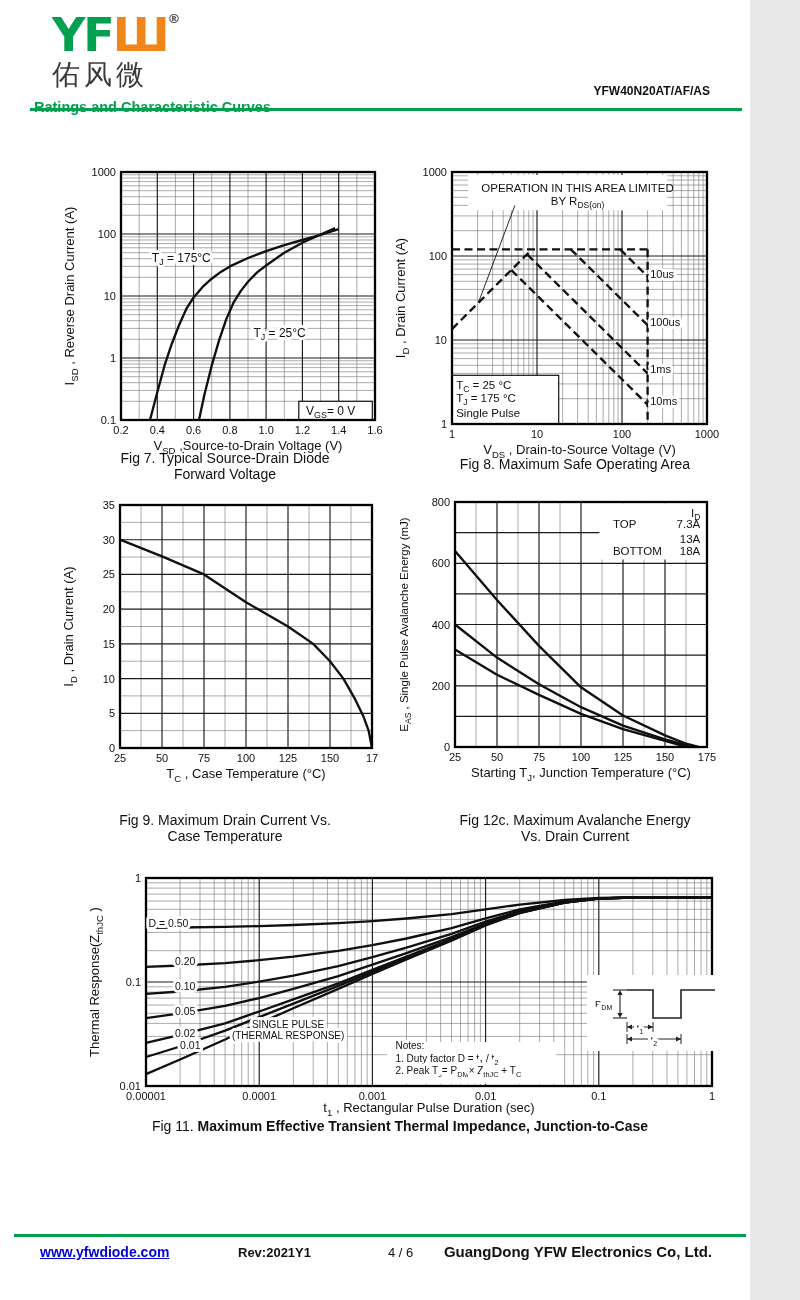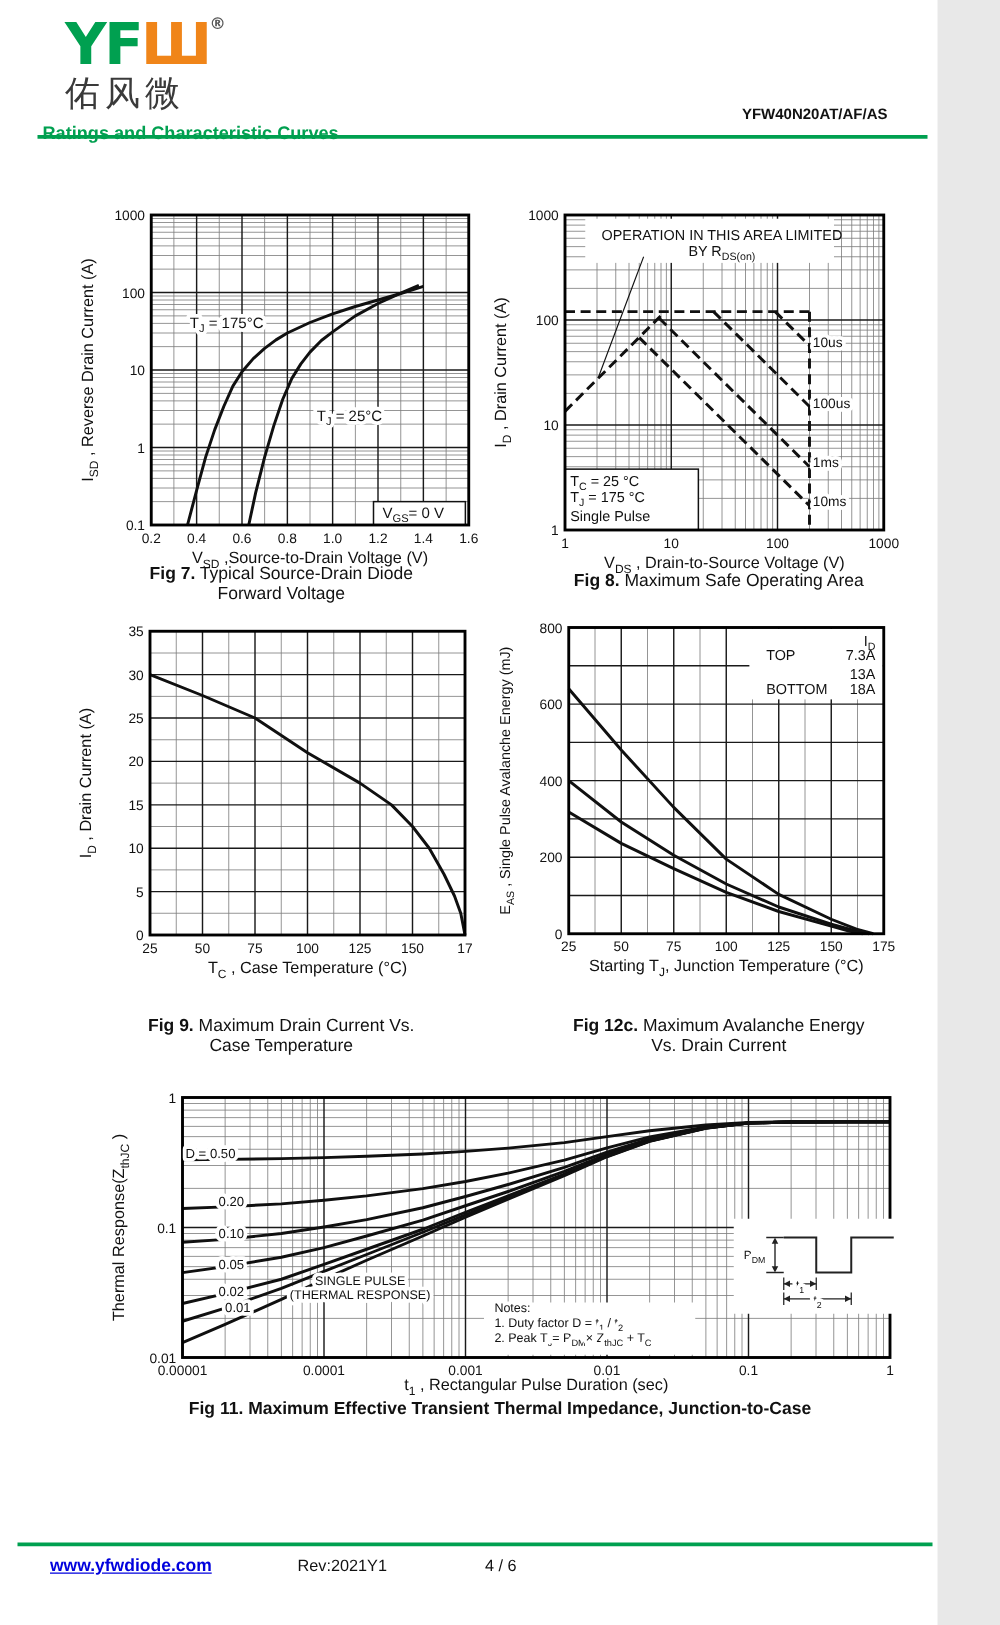--- a/index.html
+++ b/index.html
@@ -18,31 +18,31 @@
   .section{left:34px;top:99px;font-size:14.5px;font-weight:bold;color:var(--green);}
   
   .chart{position:absolute;}
   .c7 {left:56px; top:160px;}
   .c8 {left:388px;top:160px;}
   .c9 {left:55px; top:492px;}
   .c12{left:390px;top:488px;}
   .c11{left:75px; top:862px;}
   
   .cap{position:absolute;text-align:center;font-size:14px;line-height:16px;color:#111;}
-  .cap b{font-weight:bold;}
+  .cap b{font-weight:normal;}
   .cap7 {left:60px; top:450px;width:330px;}
   .cap8 {left:410px;top:456px;width:330px;}
   .cap9 {left:60px; top:812px;width:330px;text-align:center;}
   .cap12{left:410px;top:812px;width:330px;}
   .cap11{left:50px; top:1118px;width:700px;font-weight:bold;}
   
   .f-line{left:14px;right:4px;top:1234px;height:3px;background:var(--green);}
   .flink{left:40px;top:1244px;font-size:14px;font-weight:bold;color:var(--link);
          text-decoration:underline;cursor:pointer;}
-  .frev{left:238px;top:1245px;font-size:13px;font-weight:normal;}
+  .frev{left:238px;top:1245px;font-size:13px;font-weight:bold;}
   .fpage{left:388px;top:1245px;font-size:13px;font-weight:normal;}
   .fcomp{right:38px;top:1243px;font-size:15px;font-weight:bold;}
 </style>
 </head>
 <body>
 
 <div class="page">
 
   <div class="abs logo">
     <div class="logo-main"><span class="logo-yf">YF</span><span class="logo-sh">Ш</span><span class="logo-reg">®</span></div>
@@ -461,13 +461,14 @@
     <div>Vs. Drain Current</div>
   </div>
   <div class="cap cap11">
     <div><b>Fig 11.</b> <span>Maximum Effective Transient Thermal Impedance, Junction-to-Case</span></div>
   </div>
 
   <div class="abs f-line"></div>
   <a class="abs flink">www.yfwdiode.com</a>
   <span class="abs frev">Rev:2021Y1</span>
   <span class="abs fpage">4 / 6</span>
+  <span class="abs fcomp">GuangDong YFW Electronics Co, Ltd.</span>
 </div>
 
 </body></html>

